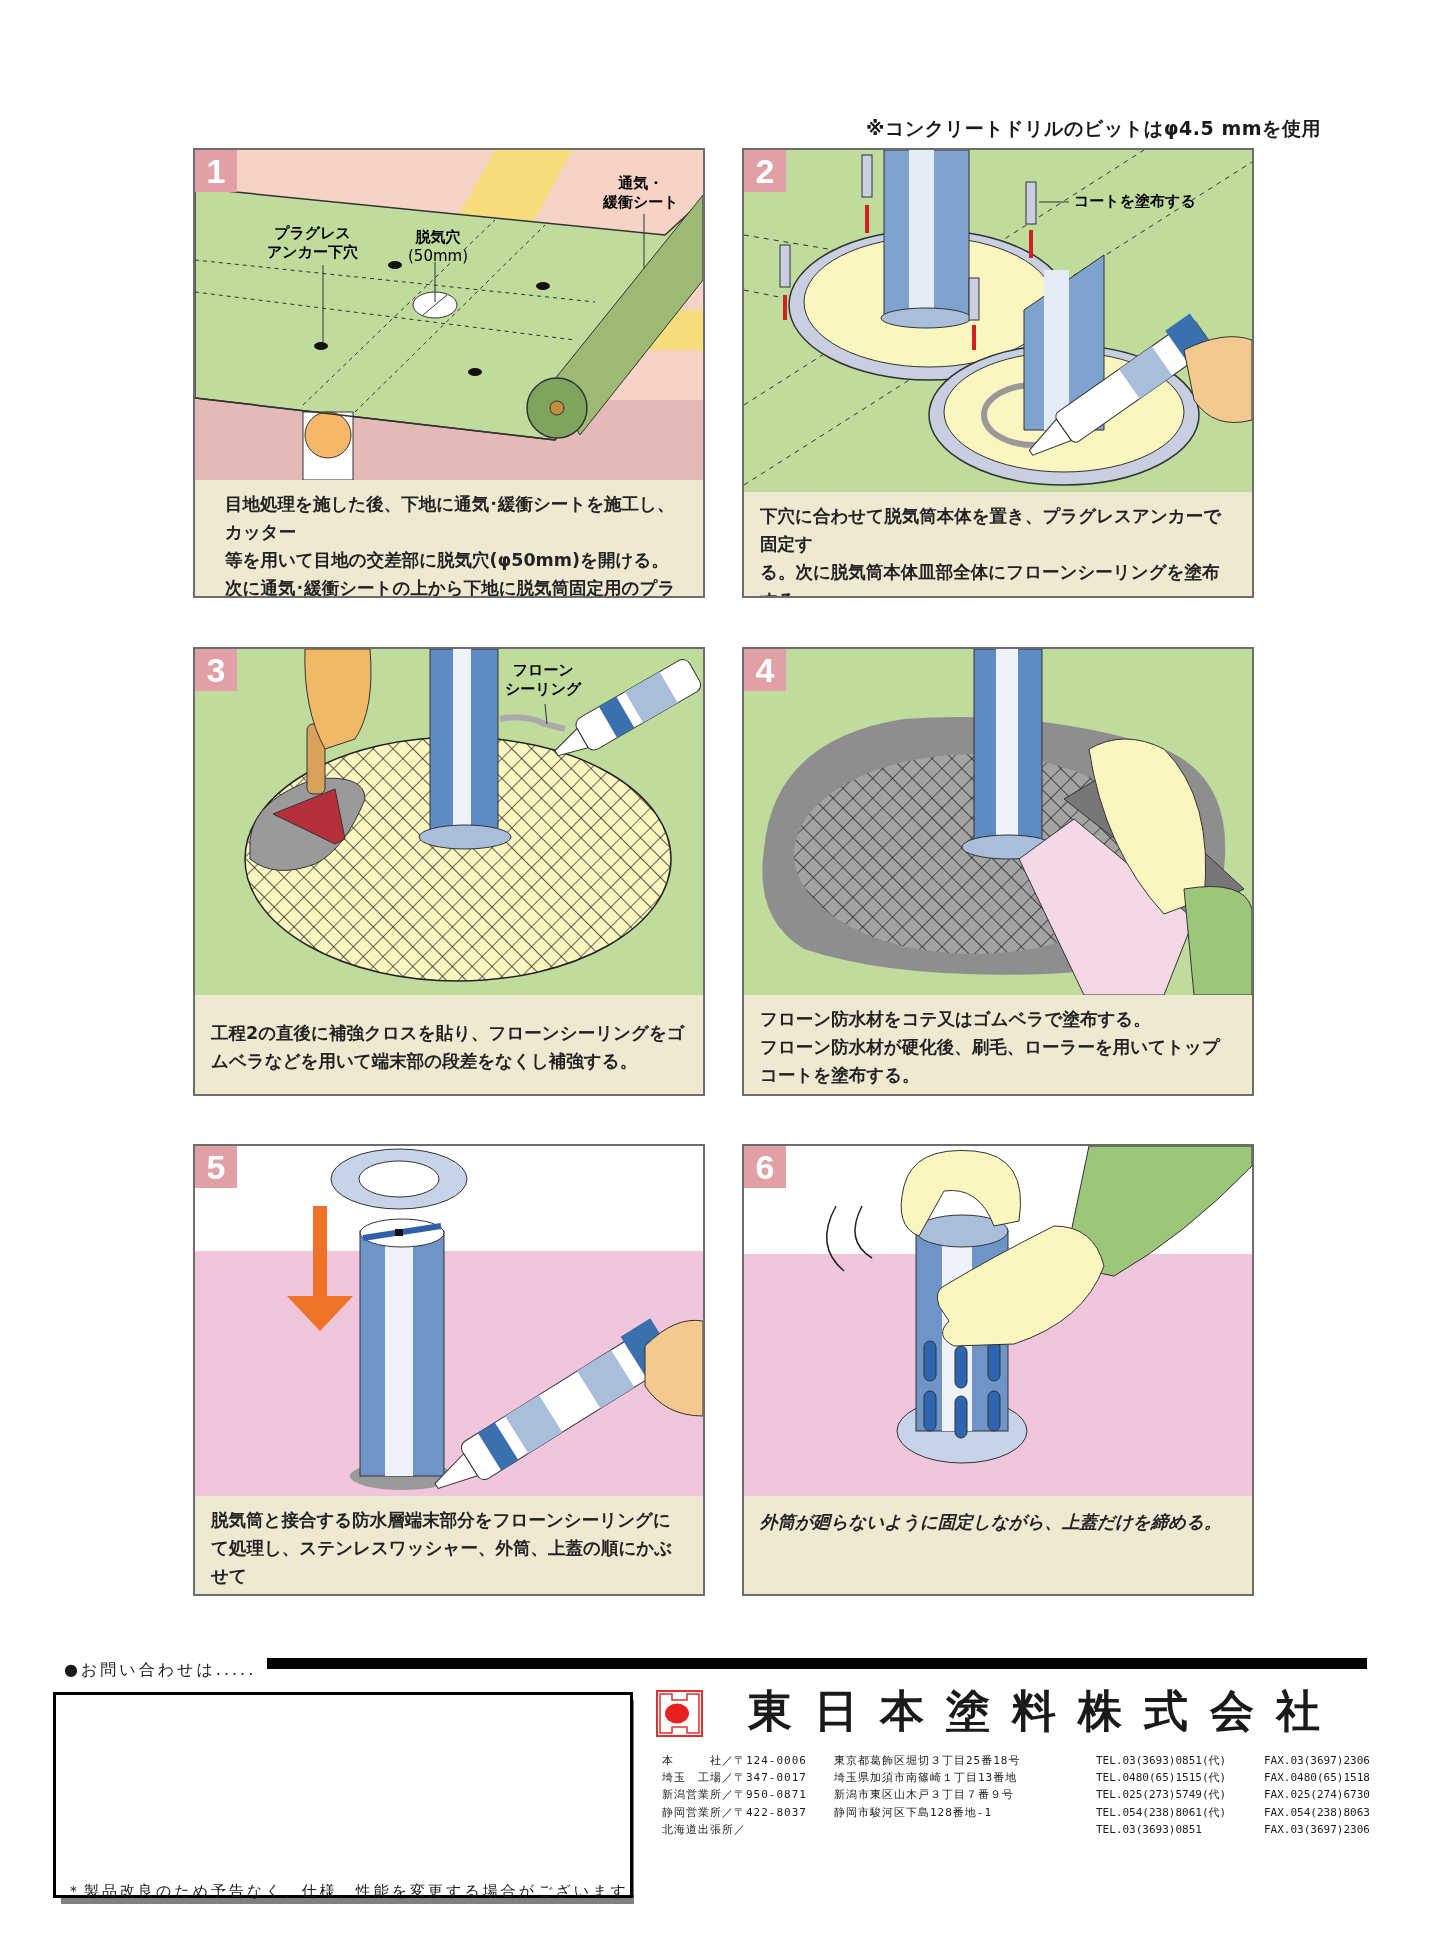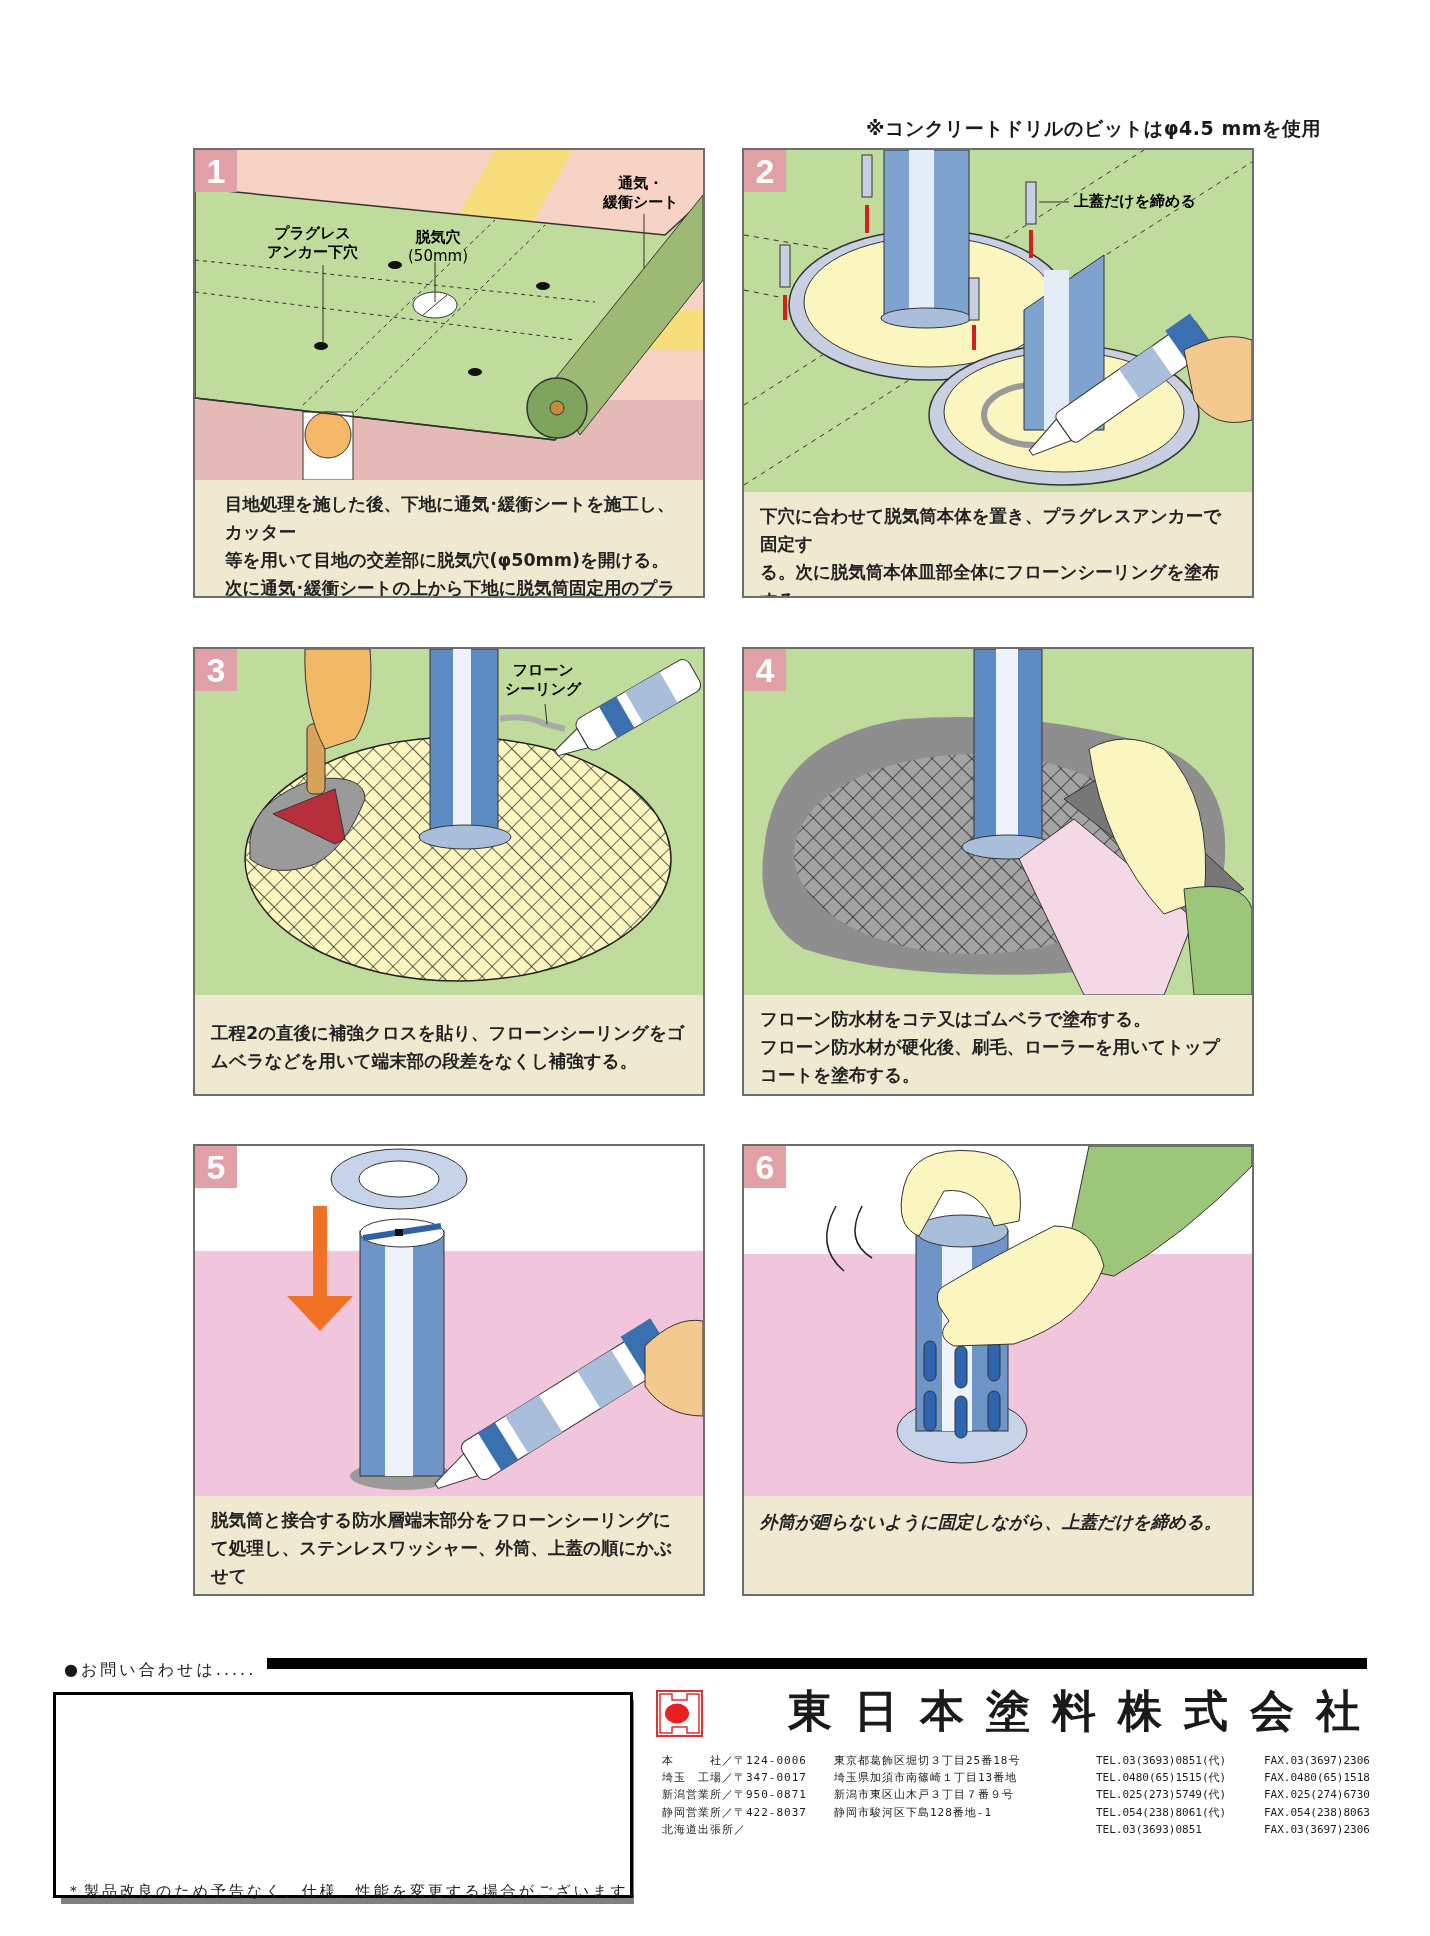--- a/index.html
+++ b/index.html
@@ -11,21 +11,21 @@
   .panel .illus { position:absolute; left:0; top:0; width:508px; overflow:hidden; }
   .panel .caption { position:absolute; left:0; right:0; bottom:0; padding:10px 16px 0 16px; font-size:17.5px; font-weight:bold; line-height:28px; color:#222; }
   .step-badge { position:absolute; left:0; top:0; width:42px; height:42px; background:#e0a0a6; color:#fff; font-size:34px; font-weight:bold; text-align:center; line-height:42px; font-family:"Liberation Sans", sans-serif; }
   .lbl { position:absolute; font-size:15px; font-weight:bold; text-align:center; line-height:19px; color:#000000; white-space:nowrap; }
   .contact-label { left:64px; top:1660px; font-size:16px; letter-spacing:3px; white-space:nowrap; }
   .black-rule { left:267px; top:1658px; width:1100px; height:11px; background:#000; }
   .contact-box-shadow { left:61px; top:1700px; width:573px; height:204px; background:#808080; }
   .contact-box { left:53px; top:1692px; width:580px; height:206px; background:#fff; border:3px solid #000; box-sizing:border-box; }
   .disclaimer { left:66px; top:1882px; font-size:15px; letter-spacing:3px; white-space:nowrap; }
   .logo { left:656px; top:1690px; width:47px; height:47px; border:2px solid #e03030; box-sizing:border-box; }
-  .company-name { left:748px; top:1686px; font-size:44px; font-weight:bold; letter-spacing:22px; white-space:nowrap; line-height:50px;margin-left:40px; }
+  .company-name { left:748px; top:1686px; font-size:44px; font-weight:bold; letter-spacing:22px; white-space:nowrap; line-height:50px; }
   .office-table { left:662px; top:1752px; font-family:"DejaVu Sans Mono", "Liberation Mono", monospace; font-size:11px; line-height:17.2px; border-collapse:collapse; }
   .office-table td { padding:0; white-space:nowrap; vertical-align:top; }
   .office-table .c1 { width:172px; letter-spacing:1px; }
   .office-table .c2 { width:262px; letter-spacing:1px; }
   .office-table .c3 { width:168px; }
 </style>
 </head>
 <body>
 
 <div class="abs top-note">※コンクリートドリルのビットはφ4.5 mmを使用</div>
@@ -109,21 +109,21 @@
       <rect x="282" y="32" width="10" height="42" fill="#c7cfe0" stroke="#333"></rect>
       <rect x="36" y="95" width="10" height="42" fill="#c7cfe0" stroke="#333"></rect>
       <rect x="225" y="128" width="10" height="42" fill="#c7cfe0" stroke="#333"></rect>
       <rect x="121" y="55" width="4" height="28" fill="#d21f1f"></rect>
       <rect x="285" y="80" width="4" height="28" fill="#d21f1f"></rect>
       <rect x="39" y="145" width="4" height="25" fill="#d21f1f"></rect>
       <rect x="228" y="175" width="4" height="25" fill="#d21f1f"></rect>
       <line x1="295" y1="52" x2="325" y2="52" stroke="#333"></line>
     </svg>
     <div class="step-badge">2</div>
-    <div class="lbl" style="left:330px; top:42px;">上蓋だけを締める</div>
+    <div class="lbl" style="left:330px; top:42px;">コートを塗布する</div>
   </div>
   <div class="caption" style="top:342px;">
     <div>下穴に合わせて脱気筒本体を置き、プラグレスアンカーで固定す</div>
     <div>る。次に脱気筒本体皿部全体にフローンシーリングを塗布する。</div>
   </div>
 </div>
 
 <div class="panel" style="left:193px; top:647px; height:449px;">
   <div class="illus" style="height:346px;">
     <svg width="508" height="346" viewBox="0 0 508 346">

